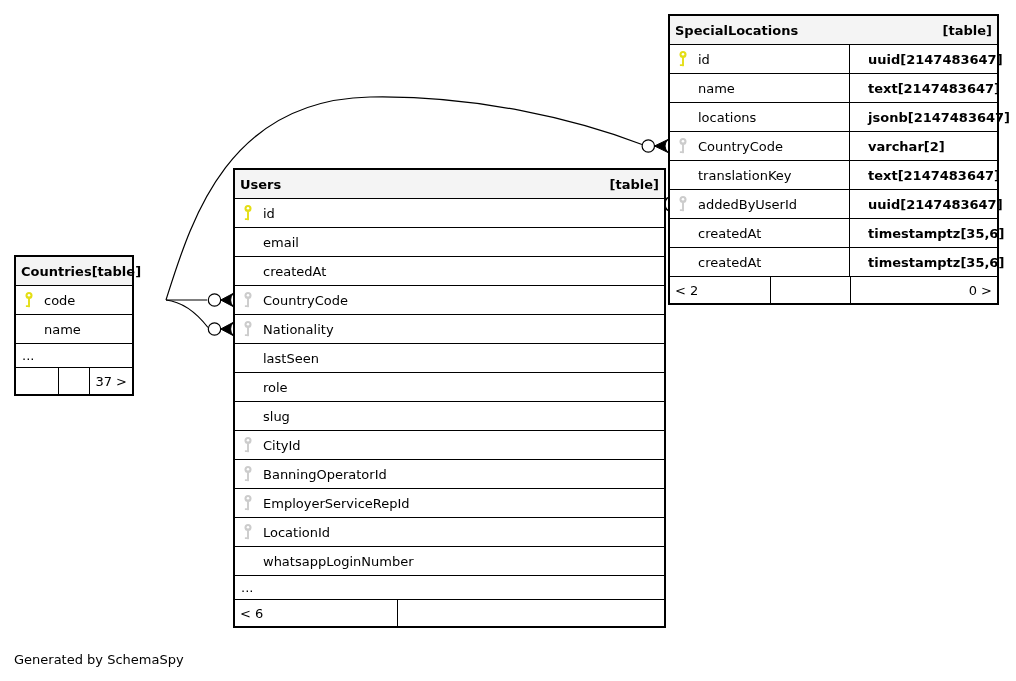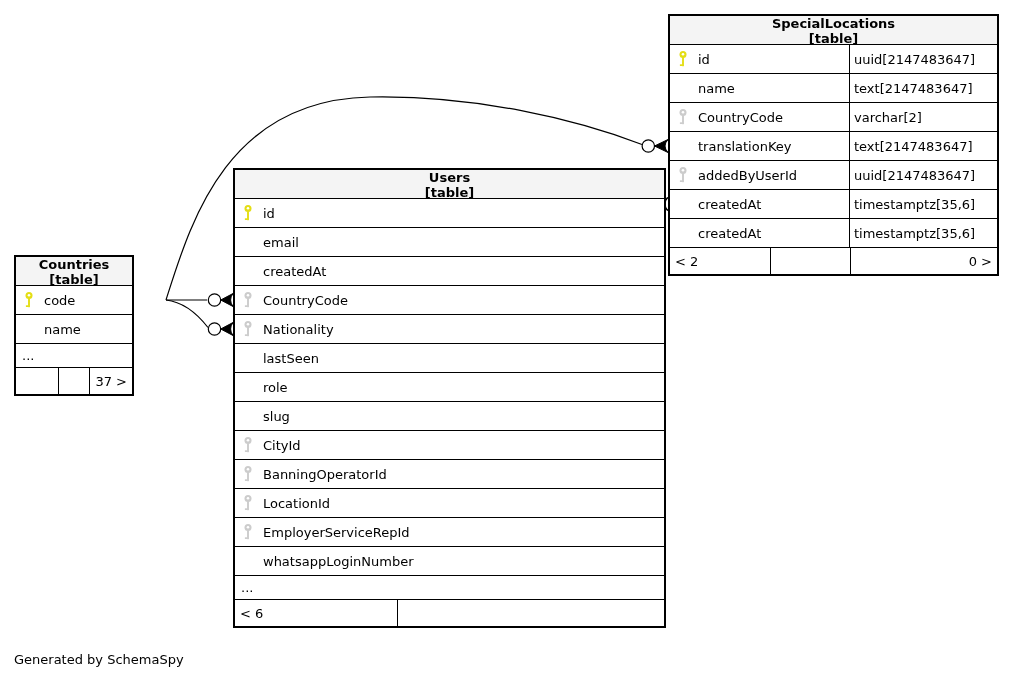--- a/index.html
+++ b/index.html
@@ -5,44 +5,44 @@
   html,body{margin:0;padding:0;}
   body{
     width:1016px;height:681px;position:relative;overflow:hidden;
     background:#ffffff;color:#000;
     font-family:"DejaVu Sans", sans-serif;
   }
   #edges{position:absolute;left:0;top:0;z-index:0;}
   .tbl{position:absolute;background:#fff;border:2px solid #000;box-sizing:border-box;z-index:1;}
   .hd{
     box-sizing:border-box;height:29px;border-bottom:1px solid #000;background:#f4f4f4;
-    display:flex;align-items:center;justify-content:space-between;padding:0 5px;font-size:13px;flex-direction:column;
+    display:flex;align-items:center;justify-content:space-between;padding:0 5px;font-size:13px;
   }
   .hd .ttl{font-weight:bold;}
   .hd .badge{font-weight:bold;}
-  .rw{box-sizing:border-box;height:29px;border-bottom:1px solid #000;display:flex;align-items:stretch;font-size:13px;background:#fff;}
+  .rw{box-sizing:border-box;height:29px;border-bottom:1px solid #000;display:flex;align-items:stretch;font-size:13px;background:#fff;gap:14px;}
   .rw.el{height:24px;}
   .name-cell{position:relative;flex:1 1 auto;display:flex;align-items:center;min-width:0;}
   .lab{padding-left:28px;white-space:nowrap;}
   .el .lab{padding-left:6px;}
   .type-cell{display:flex;align-items:center;padding:0 4px;white-space:nowrap;box-sizing:border-box;}
   .key{position:absolute;left:7px;top:50%;transform:translateY(-50%);}
   .pg{box-sizing:border-box;height:26px;display:flex;font-size:13px;}
   .pc{box-sizing:border-box;border-right:1px solid #000;display:flex;align-items:center;padding:0 5px;white-space:nowrap;}
   .pc:last-child{border-right:none;flex:1 1 auto;justify-content:flex-end;}
   
   #tbl-countries{left:14px;top:255px;width:120px;}
   #tbl-countries .pc:nth-child(1){width:52px;}
   #tbl-countries .pc:nth-child(2){width:38px;}
   #tbl-users{left:233px;top:168px;width:433px;}
   #tbl-users .pc:nth-child(1){width:163px;}
   #tbl-users .pc:nth-child(2){width:86px;}
   #tbl-sl{left:668px;top:14px;width:331px;}
   #tbl-sl .name-cell{flex:0 0 179px;border-right:1px solid #000;}
-  #tbl-sl .type-cell{flex:1 1 auto;}
+  #tbl-sl .type-cell{flex:1 1 auto;font-weight:bold;}
   #tbl-sl .pc:nth-child(1){width:101px;}
   #tbl-sl .pc:nth-child(2){width:80px;}
   #gen-note{position:absolute;left:14px;top:652px;font-size:13px;}
 </style>
 </head>
 <body>
 
 <svg id="edges" width="1016" height="681" viewBox="0 0 1016 681">
     <g>
       <path d="M166,300 L207,300" fill="none" stroke="#000000" stroke-width="1.2"></path>
@@ -188,32 +188,32 @@
         </div>
       </div>
       <div class="rw">
         <div class="name-cell">
           <svg class="key" width="12" height="18" viewBox="0 0 12 18">
     <circle cx="6" cy="4.5" r="3.5" fill="#cccccc"></circle>
     <rect x="5.05" y="7.4" width="1.9" height="8.8" fill="#cccccc"></rect>
     <rect x="2.9" y="14.3" width="2.3" height="1.7" fill="#cccccc"></rect>
     <circle cx="6" cy="4.3" r="1.3" fill="#fff"></circle>
           </svg>
+          <span class="lab">EmployerServiceRepId</span>
+        </div>
+      </div>
+      <div class="rw">
+        <div class="name-cell">
+          <svg class="key" width="12" height="18" viewBox="0 0 12 18">
+    <circle cx="6" cy="4.5" r="3.5" fill="#cccccc"></circle>
+    <rect x="5.05" y="7.4" width="1.9" height="8.8" fill="#cccccc"></rect>
+    <rect x="2.9" y="14.3" width="2.3" height="1.7" fill="#cccccc"></rect>
+    <circle cx="6" cy="4.3" r="1.3" fill="#fff"></circle>
+          </svg>
           <span class="lab">LocationId</span>
-        </div>
-      </div>
-      <div class="rw">
-        <div class="name-cell">
-          <svg class="key" width="12" height="18" viewBox="0 0 12 18">
-    <circle cx="6" cy="4.5" r="3.5" fill="#cccccc"></circle>
-    <rect x="5.05" y="7.4" width="1.9" height="8.8" fill="#cccccc"></rect>
-    <rect x="2.9" y="14.3" width="2.3" height="1.7" fill="#cccccc"></rect>
-    <circle cx="6" cy="4.3" r="1.3" fill="#fff"></circle>
-          </svg>
-          <span class="lab">EmployerServiceRepId</span>
         </div>
       </div>
       <div class="rw">
         <div class="name-cell">
           <span class="lab">whatsappLoginNumber</span>
         </div>
       </div>
       <div class="rw el">
         <div class="name-cell">
           <span class="lab">...</span>
@@ -242,20 +242,26 @@
           </svg>
           <span class="lab">id</span>
         </div>
         <div class="type-cell">uuid[2147483647]</div>
       </div>
       <div class="rw">
         <div class="name-cell">
           <span class="lab">name</span>
         </div>
         <div class="type-cell">text[2147483647]</div>
+      </div>
+      <div class="rw">
+        <div class="name-cell">
+          <span class="lab">locations</span>
+        </div>
+        <div class="type-cell">jsonb[2147483647]</div>
       </div>
       <div class="rw">
         <div class="name-cell">
           <svg class="key" width="12" height="18" viewBox="0 0 12 18">
     <circle cx="6" cy="4.5" r="3.5" fill="#cccccc"></circle>
     <rect x="5.05" y="7.4" width="1.9" height="8.8" fill="#cccccc"></rect>
     <rect x="2.9" y="14.3" width="2.3" height="1.7" fill="#cccccc"></rect>
     <circle cx="6" cy="4.3" r="1.3" fill="#fff"></circle>
           </svg>
           <span class="lab">CountryCode</span>

